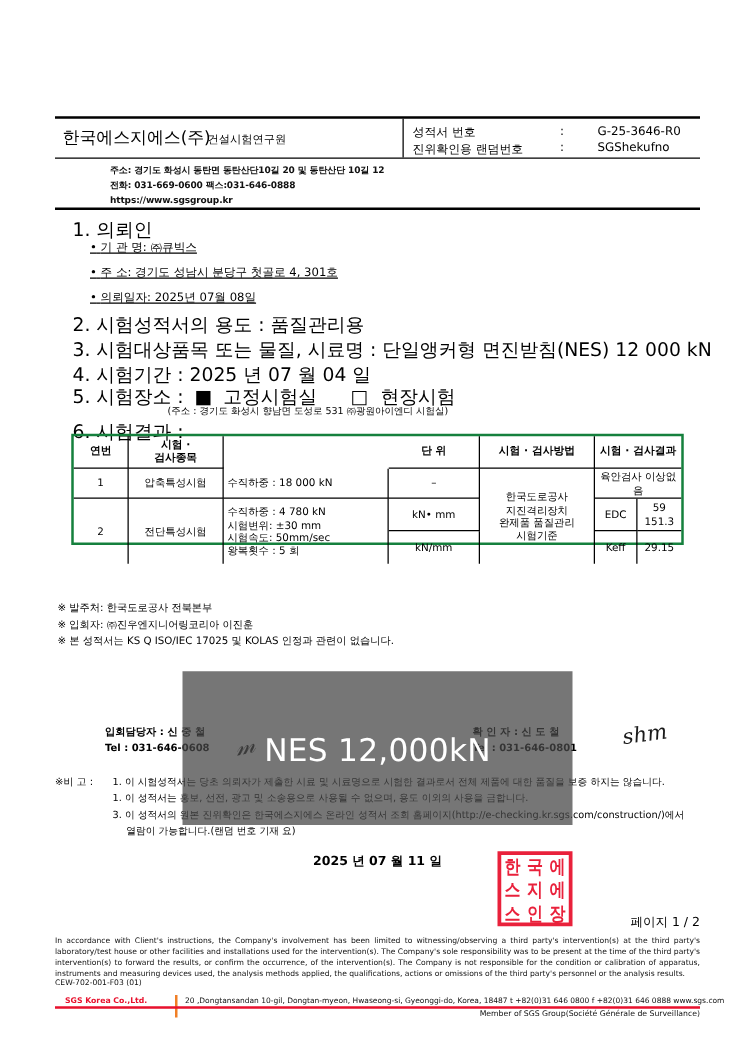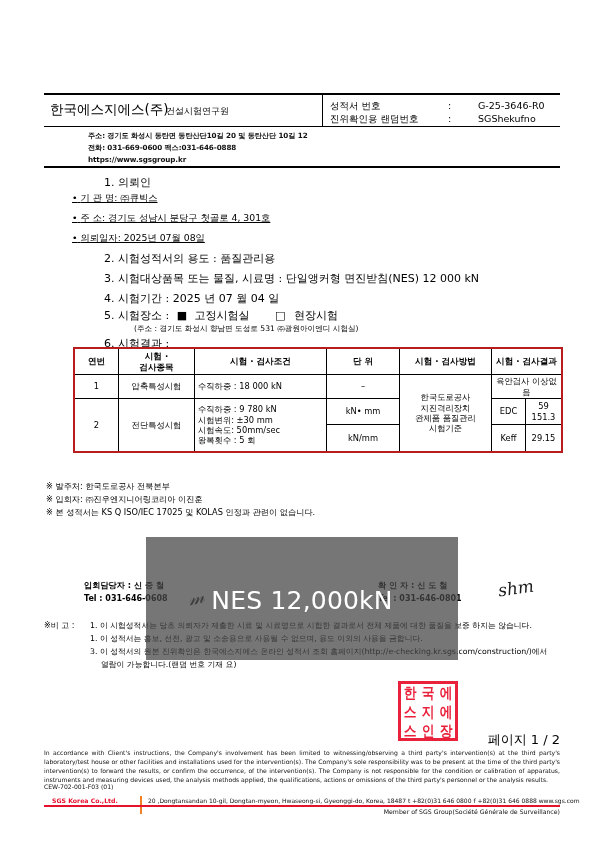--- a/index.html
+++ b/index.html
@@ -89,43 +89,41 @@
   .addr-line {
     position: absolute; left: 48px;
     font-size: 7.2px; font-weight: bold; color: #111;
     letter-spacing: -0.1px;
     margin-left: 40px;
   }
 
   
   .item {
     position: absolute;
-    font-size: 11px;
+    font-size: 15px;
     white-space: nowrap;
-    margin-left: 46px;
   }
   .bullet-item {
     position: absolute;
     font-size: 9.3px;
     white-space: nowrap;
     text-decoration: underline;
   }
   .sub-note {
     position: absolute;
     font-size: 7.6px;
     white-space: nowrap;
   }
 
   
   .rtable {
     position: absolute;
     left: 57px; top: 347px;
-    width: 490px; height: 106px;
-    border: 2px solid #b91c1c;
-    margin-left: 16px;
+    width: 490px; height: 89px;
+    border: 2px solid #15803d;
   }
   .rtable .cell {
     position: absolute;
     border-right: 1px solid #000;
     border-bottom: 1px solid #000;
     display: flex;
     align-items: center;
     justify-content: center;
     text-align: center;
     font-size: 8.3px;
@@ -191,21 +189,21 @@
     font-size: 10px; font-weight: bold;
   }
   .close-org {
     position: absolute; left: 0; top: 704px;
     width: 604px; text-align: center;
     font-size: 19px;
   }
   .close-org .sub { font-size: 12.5px; }
   .pagenum {
     position: absolute; right: 44px; top: 731px;
-    font-size: 13px;
+    font-size: 10px;
   }
 
   
   .seal {
     position: absolute;
     left: 398px; top: 681px;
     width: 60px; height: 60px;
     border: 3px solid #e8112d;
     opacity: 0.93;
   }
@@ -316,40 +314,39 @@
   </div>
   <div class="sub-note" style="left:134px; top:324px;">(주소 : 경기도 화성시 향남면 도성로 531 ㈜광원아이엔디 시험실)</div>
 
   <div class="item" style="left:58px; top:336px;">6. 시험결과 :</div>
 
   <div class="rtable">
 
     <div class="cell hdr" style="left:0; top:0; width:44px; height:26px;">연번</div>
     <div class="cell hdr" style="left:44px; top:0; width:76px; height:26px; white-space:pre-line;">시험 ·
 검사종목</div>
-    <div class="cell hdr" style="left:120px; top:0; width:132px; height:26px;">시험 ·  검사조건</div>
     <div class="cell hdr" style="left:252px; top:0; width:73px; height:26px;">단  위</div>
     <div class="cell hdr" style="left:325px; top:0; width:92px; height:26px;">시험 ·  검사방법</div>
     <div class="cell hdr noR" style="left:417px; top:0; width:69px; height:26px;">시험 ·  검사결과</div>
 
     <div class="cell" style="left:0; top:26px; width:44px; height:24px;">1</div>
     <div class="cell" style="left:44px; top:26px; width:76px; height:24px;">압축특성시험</div>
     <div class="cell lft" style="left:120px; top:26px; width:132px; height:24px;">수직하중 : 18 000 kN</div>
     <div class="cell" style="left:252px; top:26px; width:73px; height:24px;">–</div>
 
     <div class="cell" style="left:325px; top:26px; width:92px; height:76px; white-space:pre-line; border-bottom:none;">한국도로공사
 지진격리장치
 완제품 품질관리
 시험기준</div>
     <div class="cell noR" style="left:417px; top:26px; width:69px; height:24px;">육안검사 이상없음</div>
 
     <div class="cell noB" style="left:0; top:50px; width:44px; height:52px;">2</div>
     <div class="cell noB" style="left:44px; top:50px; width:76px; height:52px;">전단특성시험</div>
     <div class="cell lft noB" style="left:120px; top:50px; width:132px; height:52px; flex-direction:column; align-items:flex-start; justify-content:center;">
-      <div>수직하중 : 9 780 kN</div>
+      <div>수직하중 : 4 780 kN</div>
       <div>시험변위: ±30 mm</div>
       <div>시험속도: 50mm/sec</div>
       <div>왕복횟수 : 5 회</div>
     </div>
     <div class="cell" style="left:252px; top:50px; width:73px; height:26px;">kN• mm</div>
     <div class="cell noB" style="left:252px; top:76px; width:73px; height:26px;">kN/mm</div>
 
     <div class="cell" style="left:417px; top:50px; width:34px; height:26px;">EDC</div>
     <div class="cell noR" style="left:451px; top:50px; width:35px; height:26px;">59 151.3</div>
     <div class="cell noB" style="left:417px; top:76px; width:34px; height:26px;">Keff</div>
@@ -370,20 +367,21 @@
 
   <div class="remark-head">※비 고 :</div>
   <div class="remark-line" style="left:90px; top:620px;">1. 이 시험성적서는 당초 의뢰자가 제출한 시료 및 시료명으로 시험한 결과로서 전체 제품에 대한 품질을 보증 하지는 않습니다.</div>
   <div class="remark-line" style="left:90px; top:633px;">1. 이 성적서는 홍보, 선전, 광고 및 소송용으로 사용될 수 없으며, 용도 이외의 사용을 금합니다.</div>
   <div class="remark-line" style="left:90px; top:646px;">3. 이 성적서의 원본 진위확인은 한국에스지에스 온라인 성적서 조회 홈페이지(http://e-checking.kr.sgs.com/construction/)에서</div>
   <div class="remark-line" style="left:101px; top:659px;">열람이 가능합니다.(랜덤 번호 기재 요)</div>
 
   <div class="overlay"></div>
   <div class="overlay-text">NES 12,000kN</div>
 
+  <div class="close-date">2025 년   07 월   11 일</div>
 
   <div class="seal">
     <div class="seal-grid">
       <span>한</span>
       <span>국</span>
       <span>에</span>
       <span>스</span>
       <span>지</span>
       <span>에</span>
       <span>스</span>

